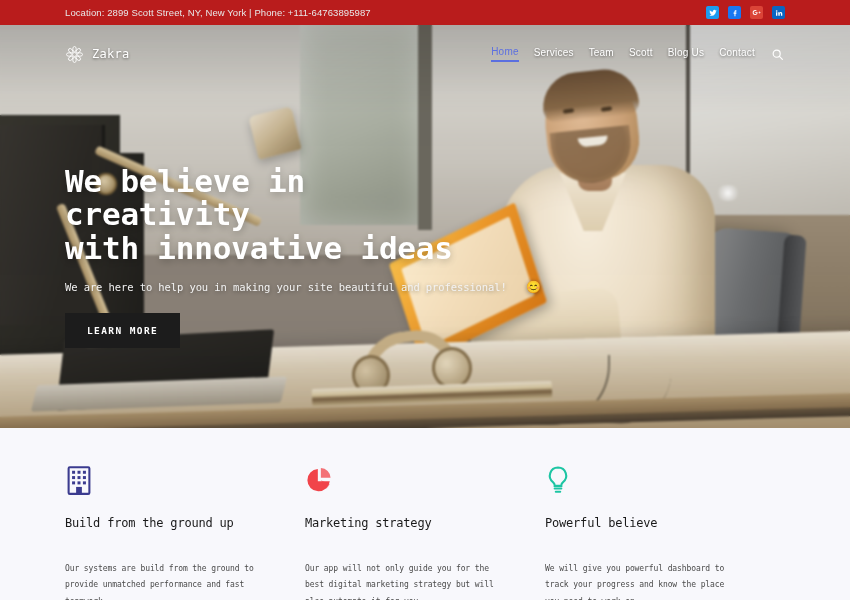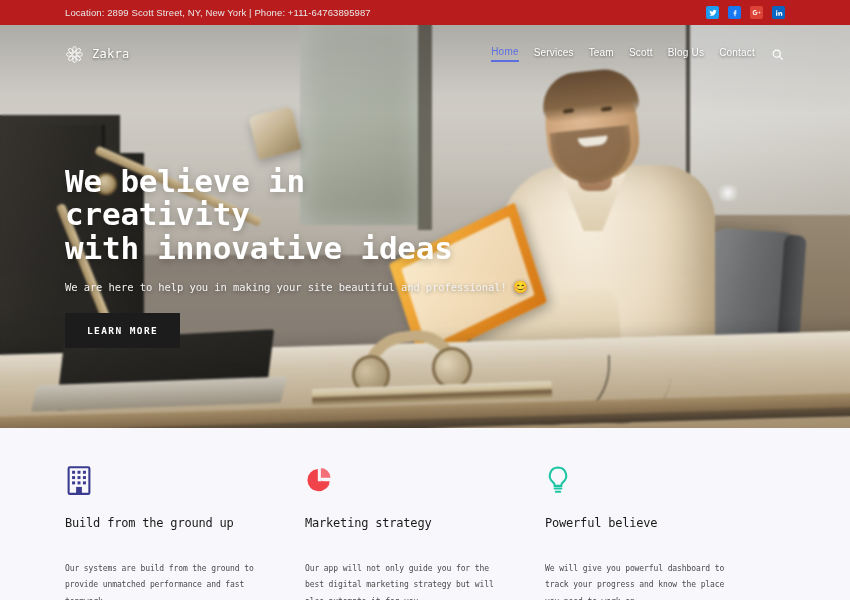--- a/index.html
+++ b/index.html
@@ -427,21 +427,21 @@
     max-width: 430px;
   }
   .hero-sub {
     margin-top: 16px;
     color: #f2f2f2;
     font-family: "DejaVu Sans Mono", monospace;
     font-size: 10.5px;
     letter-spacing: -0.1px;
     text-shadow: 0 1px 5px rgba(0,0,0,.45);
     display: flex;
-    gap: 7px;
+    gap: 20px;
   }
   .emoji {
     font-size: 12px;
     line-height: 1;
   }
   .hero-btn {
     margin-top: 20px;
     display: inline-block;
     background: #1c1c1c;
     color: #ffffff;

